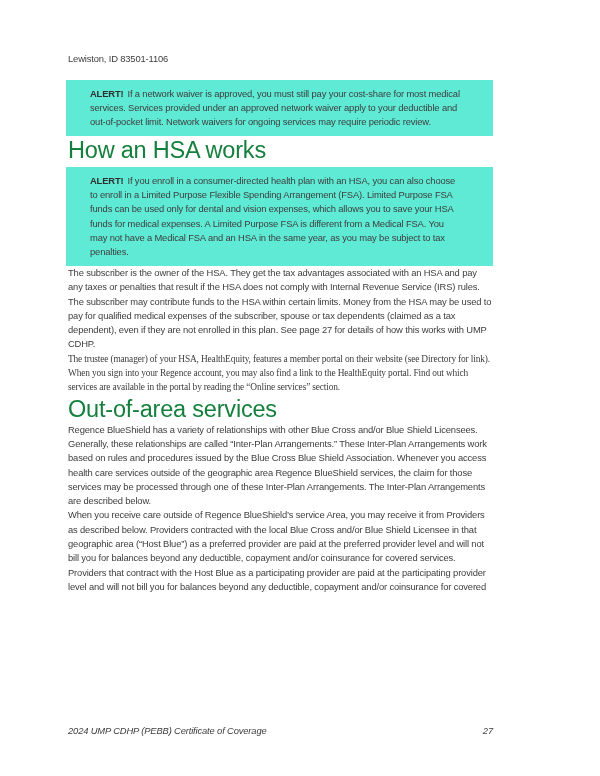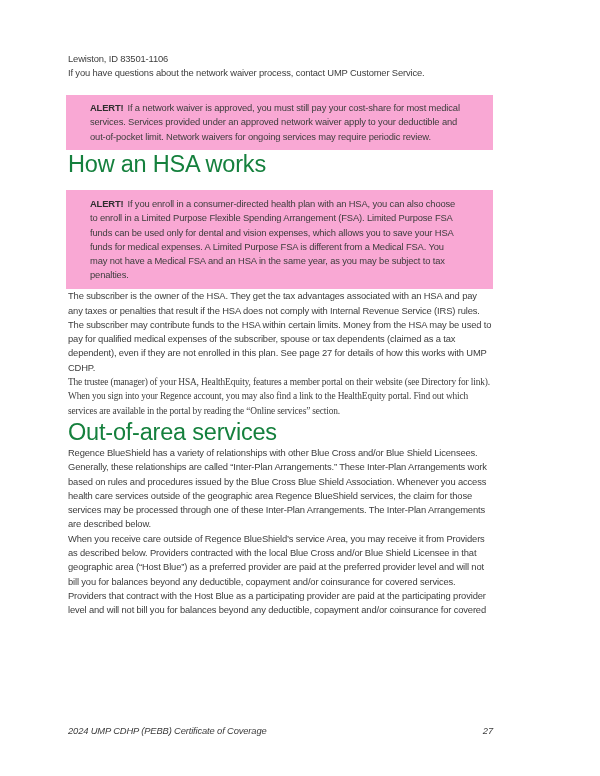--- a/index.html
+++ b/index.html
@@ -14,26 +14,26 @@
     font-family: "Liberation Sans", sans-serif;
     font-size: 9.4px;
     line-height: 14.3px;
     letter-spacing: -0.15px;
     color: #3d3d3d;
   }
   .address { margin: 0; }
   p.body { margin: 0; }
   .intro { margin-top: 13px; }
   .alert-box {
-    background: #f9a8d4;
+    background: #5eead4;
     margin-left: -2px;
     padding: 6.5px 30px 6.5px 24px;
   }
   .alert-box-1 { margin-top: 14px; }
-  .alert-box-2 { margin-top: 12px; }
+  .alert-box-2 { margin-top: 3px; }
   .alert-box-3 { margin-top: 6px; }
   .alert-label {
     font-weight: bold;
     color: #2f2f2f;
     margin-right: 4px;
   }
   h1.section-heading {
     font-family: "Liberation Sans", sans-serif;
     font-weight: 300;
     font-size: 23.5px;
@@ -61,21 +61,20 @@
     gap: 20px;
   }
 </style>
 </head>
 <body>
 
 <div class="page">
 
   <p class="body address">Lewiston, ID 83501-1106</p>
 
-  <p class="body intro">If you have questions about the network waiver process, contact UMP Customer Service.</p>
 
   <div class="alert-box alert-box-1">
     <p class="body"><span class="alert-label">ALERT!</span><span>If a network waiver is approved, you must still pay your cost-share for most medical services. Services provided under an approved network waiver apply to your deductible and out-of-pocket limit. Network waivers for ongoing services may require periodic review.</span></p>
   </div>
 
   <h1 class="section-heading heading-1">How an HSA works</h1>
 
   <div class="alert-box alert-box-2">
     <p class="body"><span class="alert-label">ALERT!</span><span>If you enroll in a consumer-directed health plan with an HSA, you can also choose to enroll in a Limited Purpose Flexible Spending Arrangement (FSA). Limited Purpose FSA funds can be used only for dental and vision expenses, which allows you to save your HSA funds for medical expenses. A Limited Purpose FSA is different from a Medical FSA. You may not have a Medical FSA and an HSA in the same year, as you may be subject to tax penalties.</span></p>
   </div>

